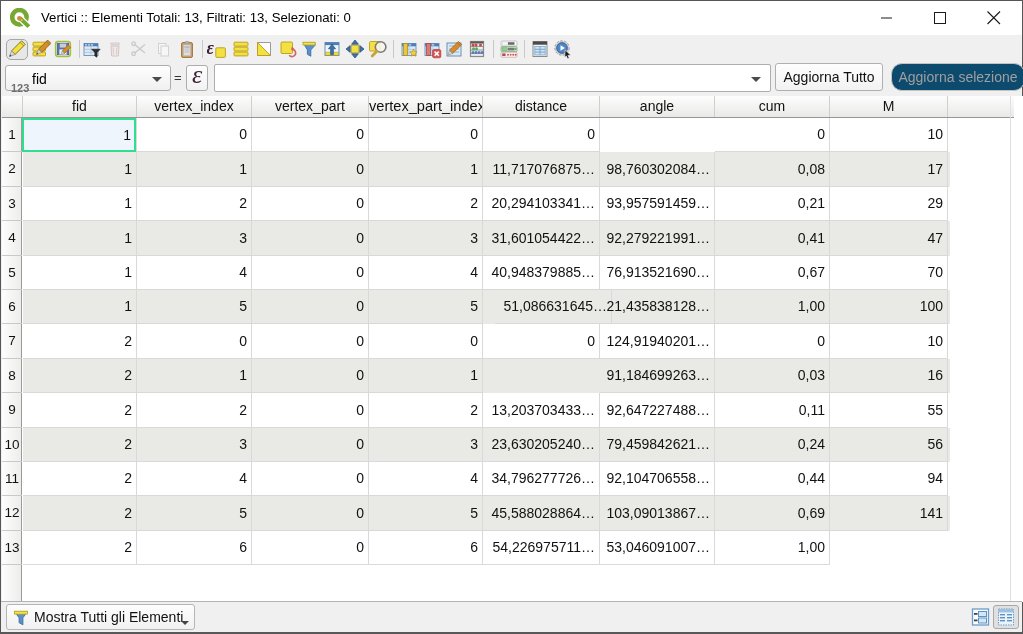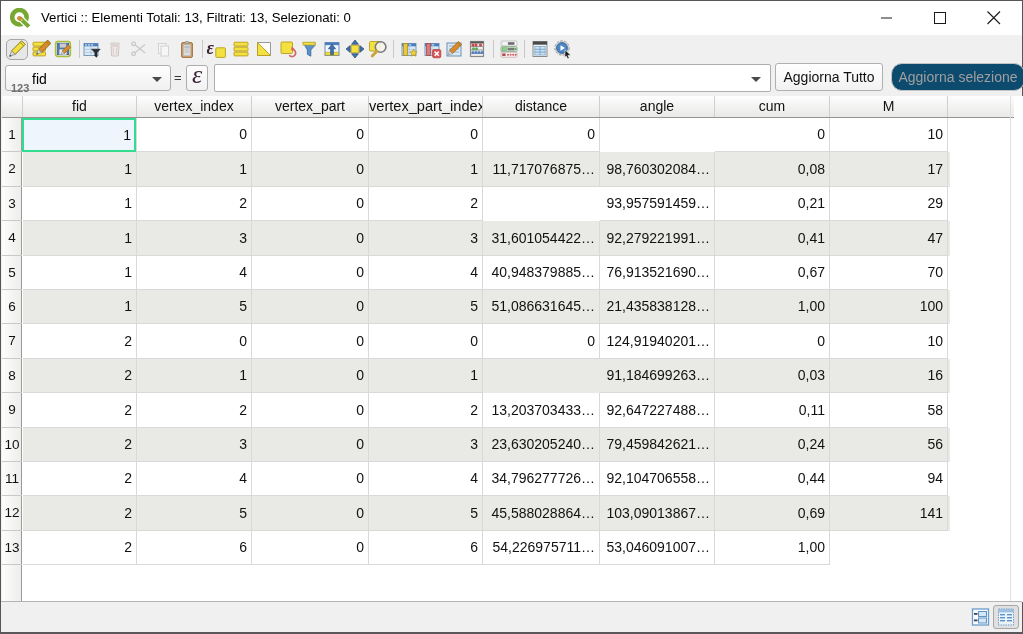--- a/index.html
+++ b/index.html
@@ -310,20 +310,21 @@
           <div class="cell" style="left:460px;width:117px;line-height:34px">11,717076875…</div>
           <div class="cell" style="left:577px;width:115px;line-height:34px">98,760302084…</div>
           <div class="cell" style="left:692px;width:115px;line-height:34px">0,08</div>
           <div class="cell" style="left:807px;width:118px;line-height:34px">17</div>
         </div>
         <div class="row " style="top:91px;height:34px">
           <div class="cell" style="left:0px;width:114px;line-height:33px">1</div>
           <div class="cell" style="left:114px;width:115px;line-height:33px">2</div>
           <div class="cell" style="left:229px;width:117px;line-height:33px">0</div>
           <div class="cell" style="left:346px;width:114px;line-height:33px">2</div>
+          <div class="cell" style="left:460px;width:117px;line-height:33px">20,294103341…</div>
           <div class="cell" style="left:577px;width:115px;line-height:33px">93,957591459…</div>
           <div class="cell" style="left:692px;width:115px;line-height:33px">0,21</div>
           <div class="cell" style="left:807px;width:118px;line-height:33px">29</div>
         </div>
         <div class="row alt" style="top:125px;height:35px">
           <div class="cell" style="left:0px;width:114px;line-height:34px">1</div>
           <div class="cell" style="left:114px;width:115px;line-height:34px">3</div>
           <div class="cell" style="left:229px;width:117px;line-height:34px">0</div>
           <div class="cell" style="left:346px;width:114px;line-height:34px">3</div>
           <div class="cell" style="left:460px;width:117px;line-height:34px">31,601054422…</div>
@@ -339,21 +340,21 @@
           <div class="cell" style="left:460px;width:117px;line-height:33px">40,948379885…</div>
           <div class="cell" style="left:577px;width:115px;line-height:33px">76,913521690…</div>
           <div class="cell" style="left:692px;width:115px;line-height:33px">0,67</div>
           <div class="cell" style="left:807px;width:118px;line-height:33px">70</div>
         </div>
         <div class="row alt" style="top:194px;height:34px">
           <div class="cell" style="left:0px;width:114px;line-height:33px">1</div>
           <div class="cell" style="left:114px;width:115px;line-height:33px">5</div>
           <div class="cell" style="left:229px;width:117px;line-height:33px">0</div>
           <div class="cell" style="left:346px;width:114px;line-height:33px">5</div>
-          <div class="cell" style="left:460px;width:117px;line-height:33px">51,086631645…</div>
+          <div class="cell" style="left:472px;width:117px;line-height:33px">51,086631645…</div>
           <div class="cell" style="left:577px;width:115px;line-height:33px">21,435838128…</div>
           <div class="cell" style="left:692px;width:115px;line-height:33px">1,00</div>
           <div class="cell" style="left:807px;width:118px;line-height:33px">100</div>
         </div>
         <div class="row " style="top:228px;height:35px">
           <div class="cell" style="left:0px;width:114px;line-height:34px">2</div>
           <div class="cell" style="left:114px;width:115px;line-height:34px">0</div>
           <div class="cell" style="left:229px;width:117px;line-height:34px">0</div>
           <div class="cell" style="left:346px;width:114px;line-height:34px">0</div>
           <div class="cell" style="left:460px;width:117px;line-height:34px">0</div>
@@ -371,21 +372,21 @@
           <div class="cell" style="left:807px;width:118px;line-height:33px">16</div>
         </div>
         <div class="row " style="top:297px;height:35px">
           <div class="cell" style="left:0px;width:114px;line-height:34px">2</div>
           <div class="cell" style="left:114px;width:115px;line-height:34px">2</div>
           <div class="cell" style="left:229px;width:117px;line-height:34px">0</div>
           <div class="cell" style="left:346px;width:114px;line-height:34px">2</div>
           <div class="cell" style="left:460px;width:117px;line-height:34px">13,203703433…</div>
           <div class="cell" style="left:577px;width:115px;line-height:34px">92,647227488…</div>
           <div class="cell" style="left:692px;width:115px;line-height:34px">0,11</div>
-          <div class="cell" style="left:807px;width:118px;line-height:34px">58</div>
+          <div class="cell" style="left:807px;width:118px;line-height:34px">55</div>
         </div>
         <div class="row alt" style="top:332px;height:34px">
           <div class="cell" style="left:0px;width:114px;line-height:33px">2</div>
           <div class="cell" style="left:114px;width:115px;line-height:33px">3</div>
           <div class="cell" style="left:229px;width:117px;line-height:33px">0</div>
           <div class="cell" style="left:346px;width:114px;line-height:33px">3</div>
           <div class="cell" style="left:460px;width:117px;line-height:33px">23,630205240…</div>
           <div class="cell" style="left:577px;width:115px;line-height:33px">79,459842621…</div>
           <div class="cell" style="left:692px;width:115px;line-height:33px">0,24</div>
           <div class="cell" style="left:807px;width:118px;line-height:33px">56</div>
@@ -445,20 +446,28 @@
         <div class="hcell" style="left:713px;width:115px">cum</div>
         <div class="hcell" style="left:828px;width:118px">M</div>
         <div class="hcell" style="left:0;width:21px"></div>
       </div>
     <div id="vline"></div>
     <div id="selcell" style="left: 20px; top: 22px; width: 114px; height: 34px;">
         <div style="position:absolute;right:3px;top:0;height:100%;line-height:30px;font-size:14px;color:#111">1</div>
       </div>
   </div>
   <div id="statusbar">
+    <div id="filterbtn">
+      <svg width="18" height="18" style="position:absolute;left:5px;top:4px" viewBox="0 0 18 18">
+        <path d="M2.5 2.5 h13 l-4.6 6.3 v7 l-3.8-2.1 v-4.9 z" fill="#5d8fc9" stroke="#3c6ea5" stroke-width="0.9"></path>
+        <rect x="2.5" y="2.2" width="13" height="2.9" fill="#f7e14a" stroke="#b8a51f" stroke-width="0.8"></rect>
+      </svg>
+      <span class="txt">Mostra Tutti gli Elementi</span>
+      <span class="dn"></span>
+    </div>
     <svg class="viewbtn" style="left:966px" width="26" height="24" viewBox="0 0 26 24">
       <rect x="5.5" y="4" width="16" height="16" fill="#fdfdfd" stroke="#6b9cc9" stroke-width="1.3"></rect>
       <rect x="11.5" y="6.5" width="8" height="5" fill="#d4e7f6" stroke="#5c93c4" stroke-width="1"></rect>
       <rect x="11.5" y="13" width="8" height="5" fill="#d4e7f6" stroke="#5c93c4" stroke-width="1"></rect>
       <rect x="7" y="8" width="3.5" height="1.8" fill="#33465e"></rect>
       <rect x="7" y="14.5" width="3.5" height="1.8" fill="#33465e"></rect>
     </svg>
     <div class="viewbtn" style="left:992px; background:#e0e0e0; border:1px solid #a8a8a8;">
       <svg width="24" height="22" viewBox="0 0 24 22" style="position:absolute;left:0;top:0">
         <rect x="4.5" y="3" width="15" height="16" fill="#eaf2fa" stroke="#6f9fc8" stroke-width="1" stroke-dasharray="1.5 1"></rect>

